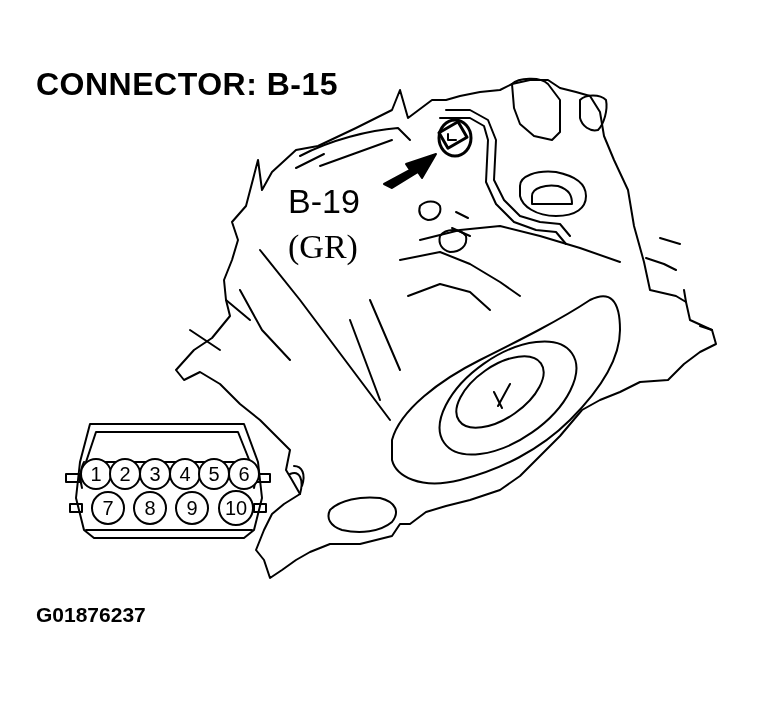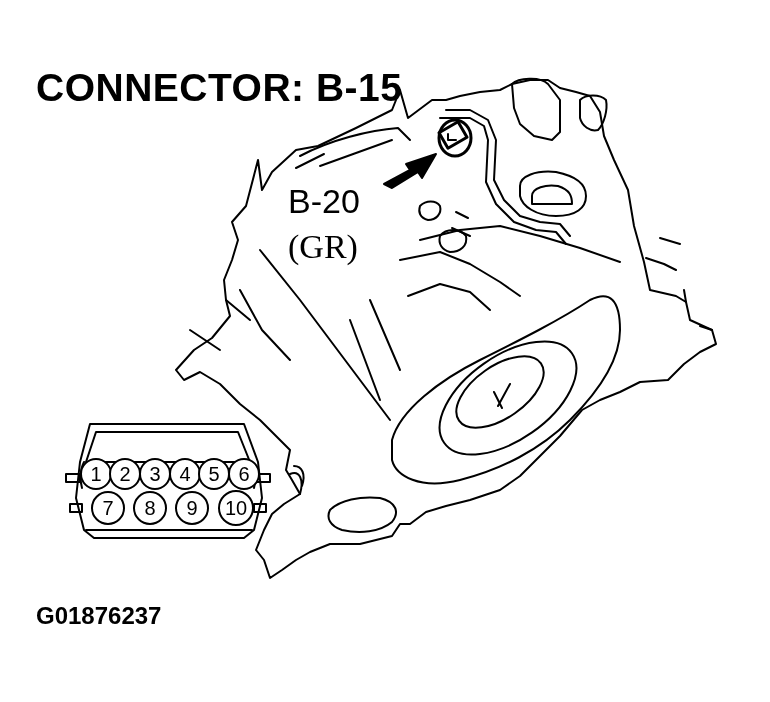--- a/index.html
+++ b/index.html
@@ -1,18 +1,18 @@
 <!DOCTYPE html>
 <html><head>
   <meta charset="utf-8">
   <style>
     html, body { margin: 0; padding: 0; background: #ffffff; }
     body { width: 770px; height: 702px; position: relative; overflow: hidden; font-family: "Liberation Sans", sans-serif; }
-    .title { position: absolute; left: 36px; top: 68px; font-size: 39px; font-weight: bold; color: #000; letter-spacing: 0.5px; line-height: 1; }
-    .figure-id { position: absolute; left: 36px; top: 604px; font-size: 24px; font-weight: bold; color: #000; line-height: 1; }
+    .title { position: absolute; left: 36px; top: 68px; font-size: 32px; font-weight: bold; color: #000; letter-spacing: 0.5px; line-height: 1; }
+    .figure-id { position: absolute; left: 36px; top: 604px; font-size: 21px; font-weight: bold; color: #000; line-height: 1; }
     .drawing { position: absolute; left: 0; top: 0; }
     .callout { position: absolute; left: 288px; font-size: 34px; color: #000; line-height: 1; background: transparent; }
     .callout.code { top: 184px; }
     .callout.color { top: 230px; font-family: Liberation Serif, serif; }
     svg text { font-family: "Liberation Sans", sans-serif; }
   </style>
 </head>
 <body>
 
 <div class="title">CONNECTOR: B-15</div>
@@ -96,16 +96,16 @@
     <text x="244" y="481" font-size="20" text-anchor="middle" fill="#000" stroke="none">6</text>
     <text x="108" y="515" font-size="20" text-anchor="middle" fill="#000" stroke="none">7</text>
     <text x="150" y="515" font-size="20" text-anchor="middle" fill="#000" stroke="none">8</text>
     <text x="192" y="515" font-size="20" text-anchor="middle" fill="#000" stroke="none">9</text>
     <text x="236" y="515" font-size="20" text-anchor="middle" fill="#000" stroke="none">10</text>
   </g>
 
   <rect x="282" y="180" width="92" height="90" fill="#fff" stroke="none"></rect>
 </svg>
 
-<div class="callout code">B-20</div>
+<div class="callout code">B-19</div>
 <div class="callout color">(GR)</div>
 
 <div class="figure-id">G01876237</div>
 
 </body></html>

